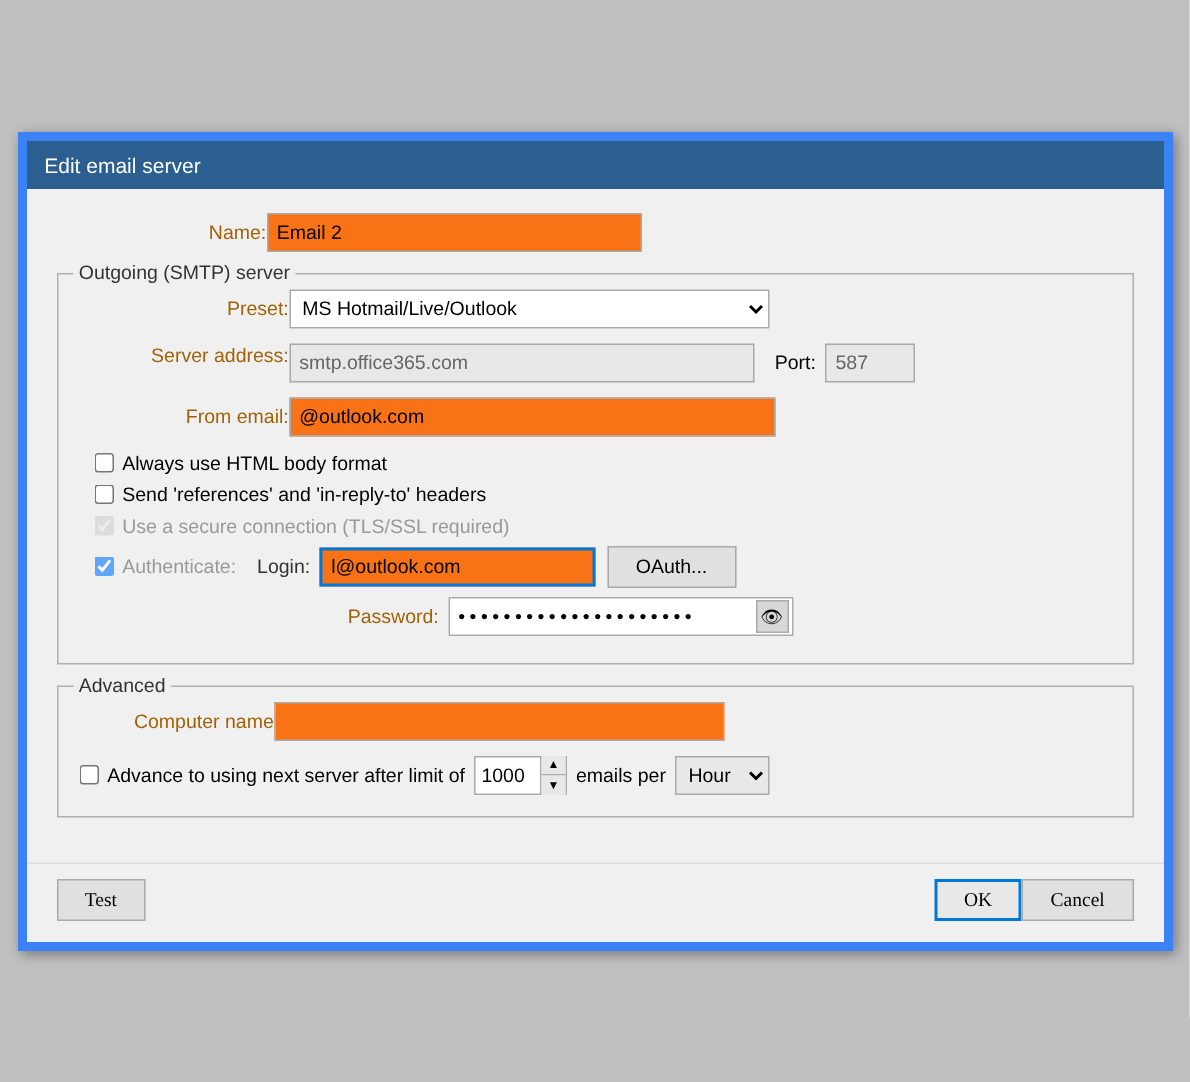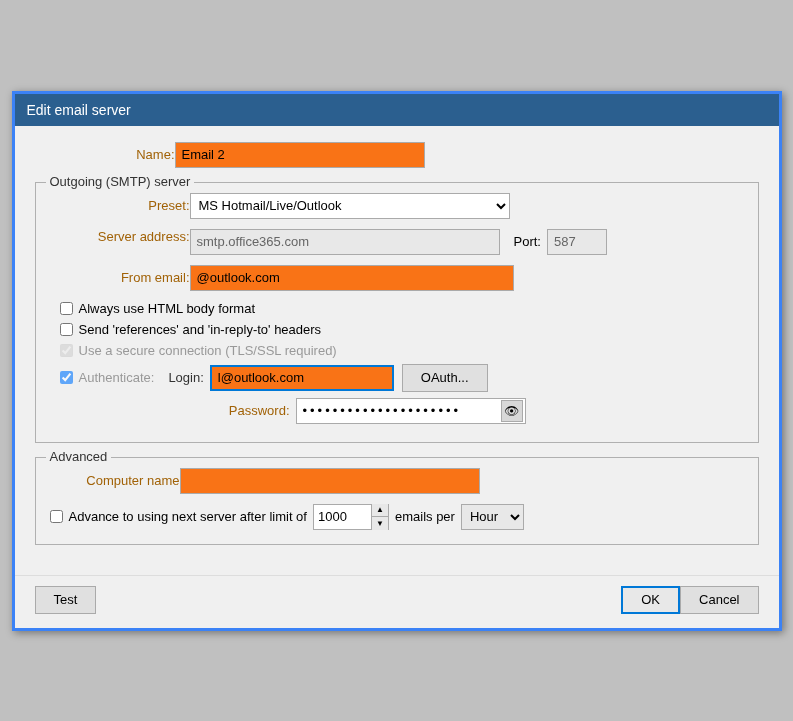--- a/index.html
+++ b/index.html
@@ -9,21 +9,21 @@
       background: #c0c0c0;
       display: flex;
       justify-content: center;
       align-items: center;
       width: 793px;
       height: 721px;
     }
     .dialog {
       width: 770px;
       background: #f0f0f0;
-      border: 3px solid #3b82f6;
+      border: 6px solid #3b82f6;
       box-shadow: 2px 2px 8px rgba(0,0,0,0.4);
     }
     .title-bar {
       background: #2b5f8f;
       color: white;
       padding: 8px 12px;
       font-size: 14px;
       font-weight: normal;
       user-select: none;
     }
@@ -265,20 +265,21 @@
     }
 
     
     .dialog-footer {
       display: flex;
       align-items: center;
       justify-content: space-between;
       padding: 10px 20px 14px 20px;
       background: #f0f0f0;
       border-top: 1px solid #ddd;
+      font-family: Liberation Serif, serif;
     }
     .footer-right {
       display: flex;
       gap: 0;
     }
     .pass-field-container {
       position: relative;
       display: flex;
       align-items: center;
       width: 230px;
@@ -389,21 +390,21 @@
 
       <div class="adv-computer-row">
         <label class="form-label" style="width:130px;">Computer name</label>
         <input type="text" style="width: 300px;" value="">
       </div>
 
       <div class="adv-limit-row">
         <input type="checkbox" style="">
         <span style="margin-right:6px;">Advance to using next server after limit of</span>
         <div class="spinner-input-group">
-          <input type="text" value="1000" style="width: 57px; border: none; background: transparent; height: 24px; padding: 2px 4px; font-size: 13px;">
+          <input type="text" value="1000" style="width: 43px; border: none; background: transparent; height: 24px; padding: 2px 4px; font-size: 13px;">
           <div class="spinner-buttons">
             <button class="spin-up">▲</button>
             <button class="spin-down">▼</button>
           </div>
         </div>
         <span class="emails-per-label">emails per</span>
         <select class="hour-select">
           <option>Hour</option>
           <option>Day</option>
           <option>Week</option>

